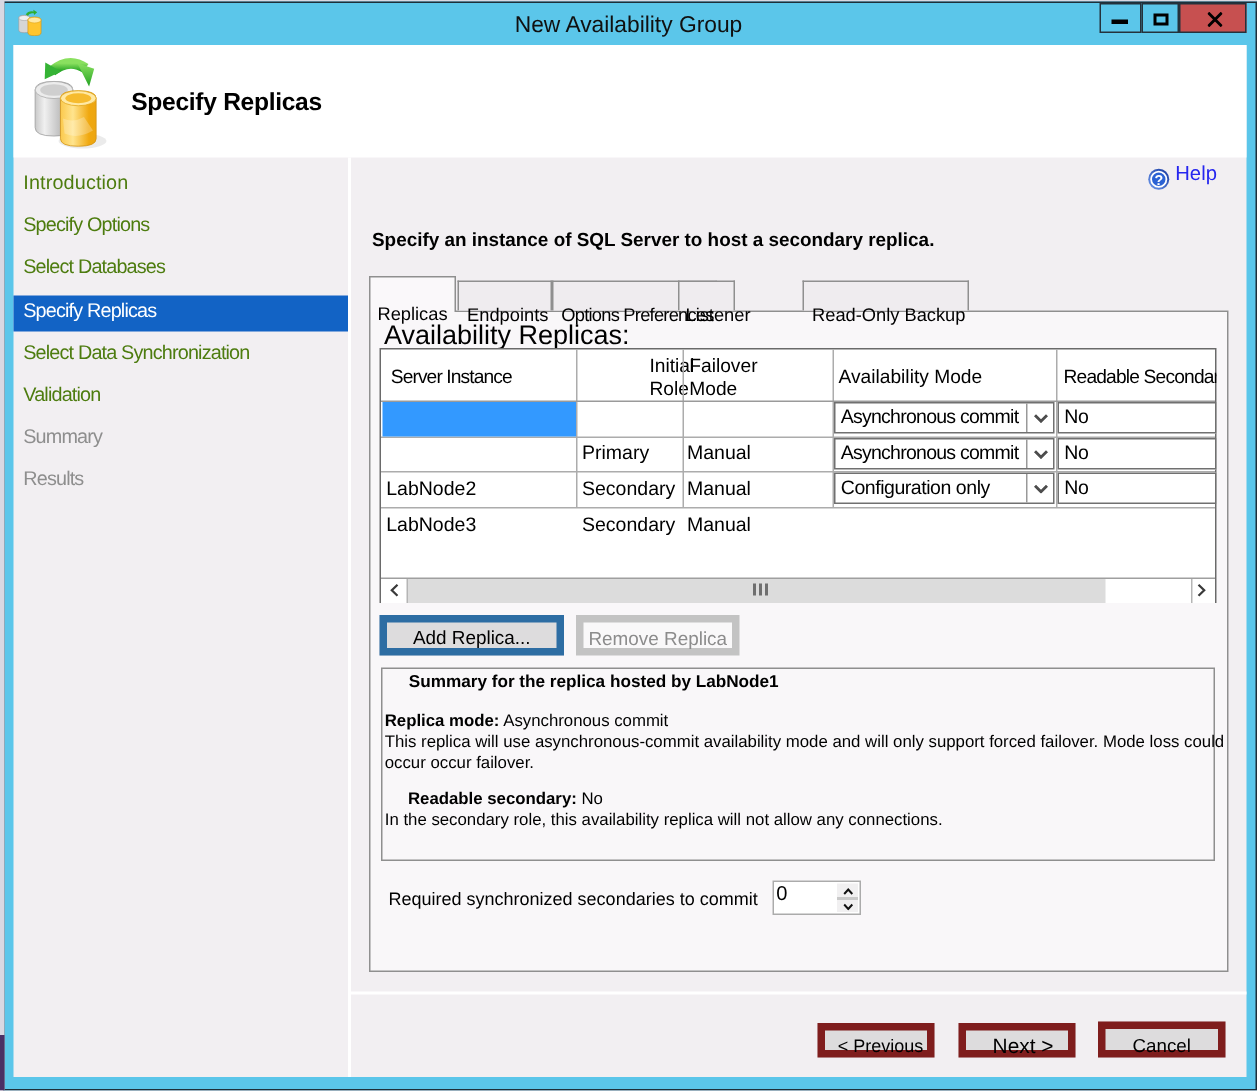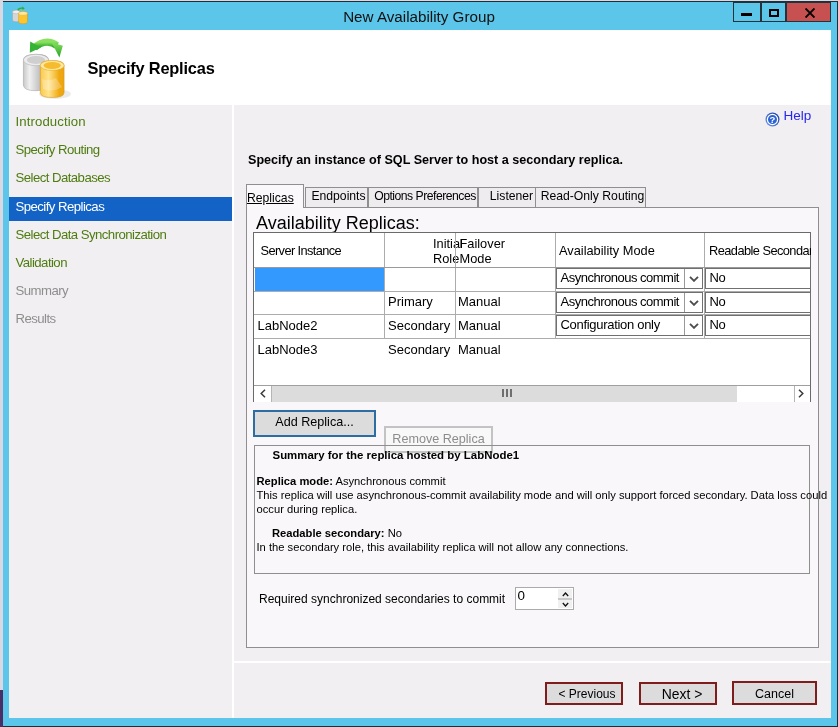--- a/index.html
+++ b/index.html
@@ -14,34 +14,34 @@
 #banner { position:absolute; left:9px; top:30px; width:822px; height:75px; background:#ffffff; }
 #titlebar-text { position:absolute; left:0; top:8.6px; width:838px; text-align:center; font-size:15.2px; line-height:1; color:#101010; }
 .wbtn { position:absolute; top:2px; height:20px; border:1px solid #24323c; }
 
 .nav { position:absolute; left:15.5px; font-size:13.2px; letter-spacing:-0.55px; line-height:1; color:#4d7c0f; white-space:nowrap; }
 .nav.dis { color:#8e8e8e; }
 #navsel { position:absolute; left:9px; top:197px; width:223px; height:24px; background:#1263c5; }
 #vsep { position:absolute; left:232px; top:105px; width:2px; height:613px; background:#ffffff; }
 #hsep { position:absolute; left:234px; top:660.5px; width:597px; height:2px; background:#ffffff; }
 
-.tab { position:absolute; top:187px; height:20px; background:#efecef; border:1px solid #8f8f8f; border-bottom:none; font-size:12.2px; line-height:1; text-align:center; padding-top:2px; padding-left:4px; white-space:nowrap; z-index:2; }
-#tab-active { position:absolute; left:246px; top:183.5px; width:58px; height:24px; background:#faf8fa; border:1px solid #8f8f8f; border-bottom:none; z-index:3; padding-top:7px; font-size:12.2px; line-height:1; white-space:nowrap;text-decoration:underline; }
+.tab { position:absolute; top:187px; height:20px; background:#efecef; border:1px solid #8f8f8f; border-bottom:none; font-size:12.2px; line-height:1; text-align:center; padding-top:16px; padding-left:4px; white-space:nowrap; z-index:2; }
+#tab-active { position:absolute; left:246px; top:183.5px; width:58px; height:24px; background:#faf8fa; border:1px solid #8f8f8f; border-bottom:none; z-index:3; text-align:center; padding-top:18px; font-size:12.2px; line-height:1; white-space:nowrap; }
 #pane { position:absolute; left:246px; top:206.5px; width:572.5px; height:441px; background:#f9f7f9; border:1px solid #8f8f8f; }
 
 #grid { position:absolute; left:253px; top:232px; width:558px; height:170px; background:#ffffff; border:1px solid #6a6a6a; }
 .gl { position:absolute; background:#acacac; }
 .cell { position:absolute; font-size:13px; line-height:1; white-space:nowrap;margin-top:24px; }
 .hdr { position:absolute; font-size:12.8px; line-height:15px; white-space:nowrap; }
 .combo { position:absolute; background:#ffffff; border:1px solid #707070; }
 .combo .ct { position:absolute; left:3.5px; top:2.4px; font-size:13px; letter-spacing:-0.3px; line-height:1; white-space:nowrap; }
 .combo .ca { position:absolute; right:0; top:0; bottom:0; width:18px; border-left:1px solid #999999; }
 .combo .ca svg { position:absolute; left:4px; top:7px; }
 
-.btn { position:absolute; background:#dddcdd; border:2px solid #7f1d1d; text-align:center; font-size:12.6px; line-height:1; }
+.btn { position:absolute; background:#dddcdd; border:5px solid #7f1d1d; text-align:center; font-size:12.6px; line-height:1; }
 .sm { font-size:11.2px; line-height:1; position:absolute; white-space:nowrap; }
 </style>
 </head>
 <body>
 <div id="chrome"></div>
 <div class="abs" style="left:0;top:0;width:2.5px;height:727px;background:#d8d8e2;"></div>
 <div class="abs" style="left:0;top:690px;width:2.5px;height:37px;background:#4a2f66;"></div>
 <div id="titlebar-text">New Availability Group</div>
 <svg class="abs" style="left:12px; top:6px;" width="17" height="18" viewBox="0 0 17 18">
   <path d="M0.5 6 q0 -1.8 3.7 -1.8 q3.7 0 3.7 1.8 v8 q0 1.8 -3.7 1.8 q-3.7 0 -3.7 -1.8 z" fill="#d6d6d6" stroke="#9a9a9a" stroke-width="0.4"></path>
@@ -87,21 +87,21 @@
   <ellipse cx="31.2" cy="28.5" rx="11.9" ry="5" fill="#ffe9a4" stroke="#e0a418" stroke-width="0.5"></ellipse>
   <ellipse cx="31.2" cy="28.5" rx="8.6" ry="3.4" fill="#f6bb2e"></ellipse>
   <path d="M21 42 q7 3 14 -1 l6 9 q-10 6 -19 2 z" fill="#ffffff" opacity="0.25"></path>
   <path d="M13.5 10.5 Q25 1 36 8.5" stroke="url(#garr)" stroke-width="7" fill="none"></path>
   <polygon points="9.2,4.6 19.8,10.6 8.8,15.8" fill="#35b335"></polygon>
   <polygon points="30.6,5.2 41.8,8.8 38.4,20.6" fill="url(#garr)"></polygon>
 </svg>
 <div class="t b" style="left:87.5px; top:59.5px; font-size:16.4px; letter-spacing:-0.2px;">Specify Replicas</div>
 
 <div class="nav" style="top:115.2px; letter-spacing:0.1px;">Introduction</div>
-<div class="nav" style="top:143.3px;">Specify Routing</div>
+<div class="nav" style="top:143.3px;">Specify Options</div>
 <div class="nav" style="top:171.4px;">Select Databases</div>
 <div id="navsel"></div>
 <div class="nav" style="top:199.5px; color:#fff; z-index:2;">Specify Replicas</div>
 <div class="nav" style="top:227.6px;">Select Data Synchronization</div>
 <div class="nav" style="top:255.7px;">Validation</div>
 <div class="nav dis" style="top:283.8px;">Summary</div>
 <div class="nav dis" style="top:311.9px;">Results</div>
 <div id="vsep"></div>
 <div id="hsep"></div>
 
@@ -116,22 +116,22 @@
   <circle cx="7.5" cy="7.5" r="5.1" fill="#2b62d4" stroke="#ffffff" stroke-width="1.2"></circle>
   <text x="7.5" y="11" text-anchor="middle" font-family="Liberation Sans, sans-serif" font-size="9.5" font-weight="bold" fill="#ffffff">?</text>
 </svg>
 <div class="t" style="left:783.5px; top:109px; font-size:13.5px; color:#2626ef;">Help</div>
 
 <div class="t b" style="left:248px; top:153.5px; font-size:12.6px;">Specify an instance of SQL Server to host a secondary replica.</div>
 
 <div id="pane"></div>
 <div class="tab" style="left:305px; width:63px;">Endpoints</div>
 <div class="tab" style="left:368px; width:110px; letter-spacing:-0.5px;">Options Preferences</div>
-<div class="tab" style="left:478px; width:63px;">Listener</div>
-<div class="tab" style="left:535px; width:111px;">Read-Only Routing</div>
+<div class="tab" style="left:452px; width:38px;">Listener</div>
+<div class="tab" style="left:535px; width:111px;">Read-Only Backup</div>
 <div id="tab-active">Replicas</div>
 
 <div class="t" style="left:256px; top:214px; font-size:18px;">Availability Replicas:</div>
 
 <div id="grid"></div>
 
 <div class="hdr" style="left:260.5px; top:243px; letter-spacing:-0.6px;">Server Instance</div>
 <div class="hdr" style="left:389px; top:236.1px;margin-left:44px;">Initial<br>Role</div>
 <div class="hdr" style="left:459.5px; top:236.1px;">Failover<br>Mode</div>
 <div class="hdr" style="left:559px; top:243px;">Availability Mode</div>
@@ -201,27 +201,27 @@
     <path d="M6 0.8 L2.2 4.5 L6 8.2" fill="none" stroke="#3a3a3a" stroke-width="1.5"></path>
   </svg>
 <svg class="abs" style="left:797px; top:389px;" width="8" height="9" viewBox="0 0 8 9">
     <path d="M2 0.8 L5.8 4.5 L2 8.2" fill="none" stroke="#3a3a3a" stroke-width="1.5"></path>
   </svg>
 <div class="abs" style="left:502px; top:388.5px; width:2px; height:8px; background:#6f6f6f;"></div>
 <div class="abs" style="left:506px; top:388.5px; width:2px; height:8px; background:#6f6f6f;"></div>
 <div class="abs" style="left:510px; top:388.5px; width:2px; height:8px; background:#6f6f6f;"></div>
 
 <div class="btn" style="left:253px; top:410px; width:123px; height:26.5px; border-color:#2d6da3; padding-top:4px;">Add Replica...</div>
-<div class="btn" style="left:384px; top:426px; width:109px; height:26.5px; background:#f9f8f9; border-color:#c3c3c3; color:#8c8c8c; padding-top:5px;">Remove Replica</div>
+<div class="btn" style="left:384px; top:410px; width:109px; height:26.5px; background:#f9f8f9; border-color:#c3c3c3; color:#8c8c8c; padding-top:5px;">Remove Replica</div>
 
 <div class="abs" style="left:253.5px; top:445px; width:556px; height:128.5px; border:1px solid #8f8f8f;"></div>
 <div class="sm b" style="left:256.5px; top:449.5px; font-size:11.45px;padding-left:16px;">Summary for the replica hosted by LabNode1</div>
 <div class="sm" style="left:256.5px; top:475.7px;"><span class="b">Replica mode:</span> Asynchronous commit</div>
-<div class="sm" style="left:256.5px; top:489.9px;">This replica will use asynchronous-commit availability mode and will only support forced secondary. Data loss could</div>
-<div class="sm" style="left:256.5px; top:504.1px;">occur during replica.</div>
+<div class="sm" style="left:256.5px; top:489.9px;">This replica will use asynchronous-commit availability mode and will only support forced failover. Mode loss could</div>
+<div class="sm" style="left:256.5px; top:504.1px;">occur occur failover.</div>
 <div class="sm" style="left:272px; top:528.3px;"><span class="b">Readable secondary:</span> No</div>
 <div class="sm" style="left:256.5px; top:541.7px;">In the secondary role, this availability replica will not allow any connections.</div>
 
 <div class="t" style="left:259px; top:592.5px; font-size:12px;">Required synchronized secondaries to commit</div>
 <div class="abs" style="left:514.5px; top:586.5px; width:59px; height:23.5px; background:#fff; border:1.5px solid #ababab;"></div>
 <div class="t" style="left:517.5px; top:589.2px; font-size:13.4px;">0</div>
 <div class="abs" style="left:557.5px; top:588.5px; width:14.5px; height:19.5px; background:#f1f0f1;"></div>
 <div class="abs" style="left:557.5px; top:598px; width:14.5px; height:1.5px; background:#c9c9c9;"></div>
 <svg class="abs" style="left:562px; top:591.5px;" width="7" height="5" viewBox="0 0 7 5">
     <path d="M0.8 4 L3.5 1 L6.2 4" fill="none" stroke="#111" stroke-width="1.3"></path>

